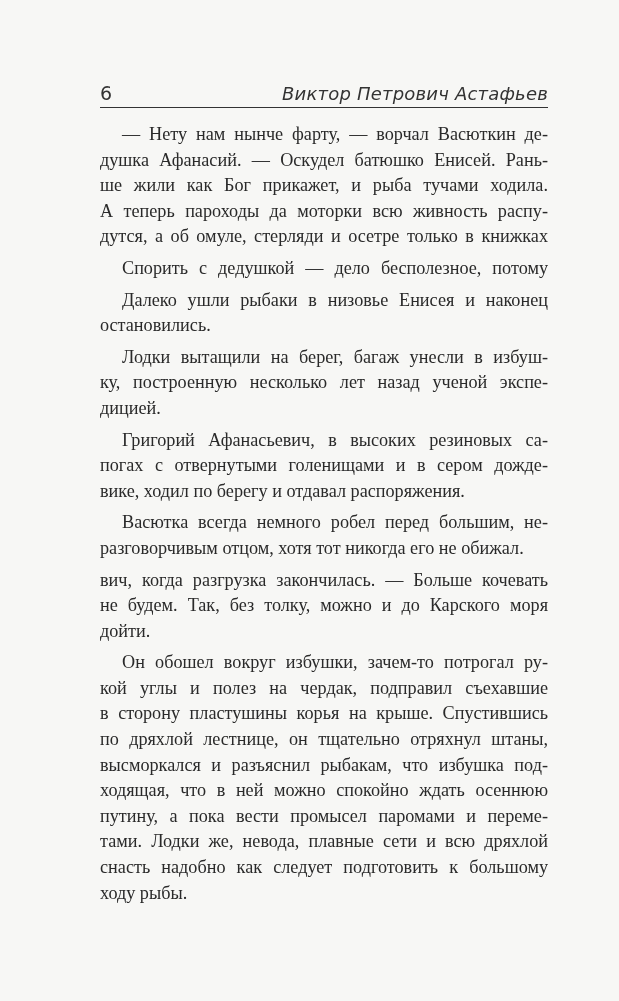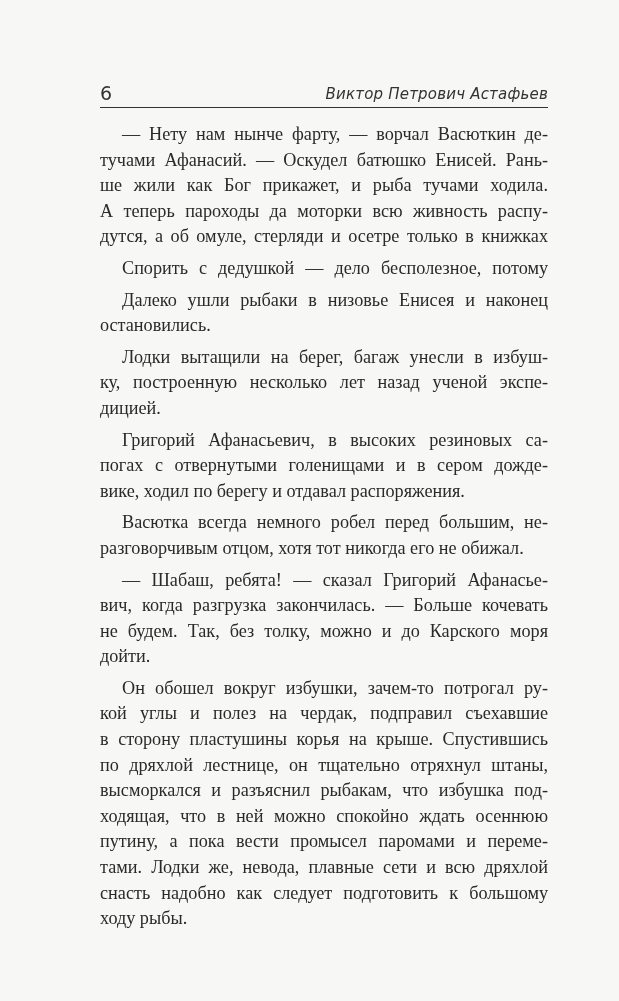--- a/index.html
+++ b/index.html
@@ -25,21 +25,21 @@
   }
   .page-number {
     font-family: "DejaVu Sans", sans-serif;
     font-size: 19px;
     line-height: 22px;
     color: #333;
   }
   .running-title {
     font-family: "DejaVu Sans", sans-serif;
     font-style: italic;
-    font-size: 15px;
+    font-size: 18px;
     line-height: 20px;
     color: #333;
     letter-spacing: 0.2px;
   }
   .body-text {
     margin-top: 14px;
     font-family: "Liberation Serif", serif;
     font-size: 18.2px;
     line-height: 25.6px;
     text-align: justify;
@@ -62,21 +62,21 @@
 <div class="page">
   <div class="running-head">
     <span class="page-number">6</span>
     <span class="running-title">Виктор Петрович Астафьев</span>
   </div>
 
   <div class="body-text">
 
     <div class="para">
       <span class="line indent">— Нету нам нынче фарту, — ворчал Васюткин де-</span>
-      <span class="line">тучами Афанасий. — Оскудел батюшко Енисей. Рань-</span>
+      <span class="line">душка Афанасий. — Оскудел батюшко Енисей. Рань-</span>
       <span class="line">ше жили как Бог прикажет, и рыба тучами ходила.</span>
       <span class="line">А теперь пароходы да моторки всю живность распу-</span>
       <span class="line">дутся, а об омуле, стерляди и осетре только в книжках</span>
     </div>
 
     <div class="para">
       <span class="line indent">Спорить с дедушкой — дело бесполезное, потому</span>
     </div>
 
     <div class="para">
@@ -95,21 +95,20 @@
       <span class="line">погах с отвернутыми голенищами и в сером дожде-</span>
       <span class="line last">вике, ходил по берегу и отдавал распоряжения.</span>
     </div>
 
     <div class="para">
       <span class="line indent">Васютка всегда немного робел перед большим, не-</span>
       <span class="line last">разговорчивым отцом, хотя тот никогда его не обижал.</span>
     </div>
 
     <div class="para">
-      <span class="line indent">— Шабаш, ребята! — сказал Григорий Афанасье-</span>
       <span class="line">вич, когда разгрузка закончилась. — Больше кочевать</span>
       <span class="line">не будем. Так, без толку, можно и до Карского моря</span>
       <span class="line last">дойти.</span>
     </div>
 
     <div class="para">
       <span class="line indent">Он обошел вокруг избушки, зачем-то потрогал ру-</span>
       <span class="line">кой углы и полез на чердак, подправил съехавшие</span>
       <span class="line">в сторону пластушины корья на крыше. Спустившись</span>
       <span class="line">по дряхлой лестнице, он тщательно отряхнул штаны,</span>

